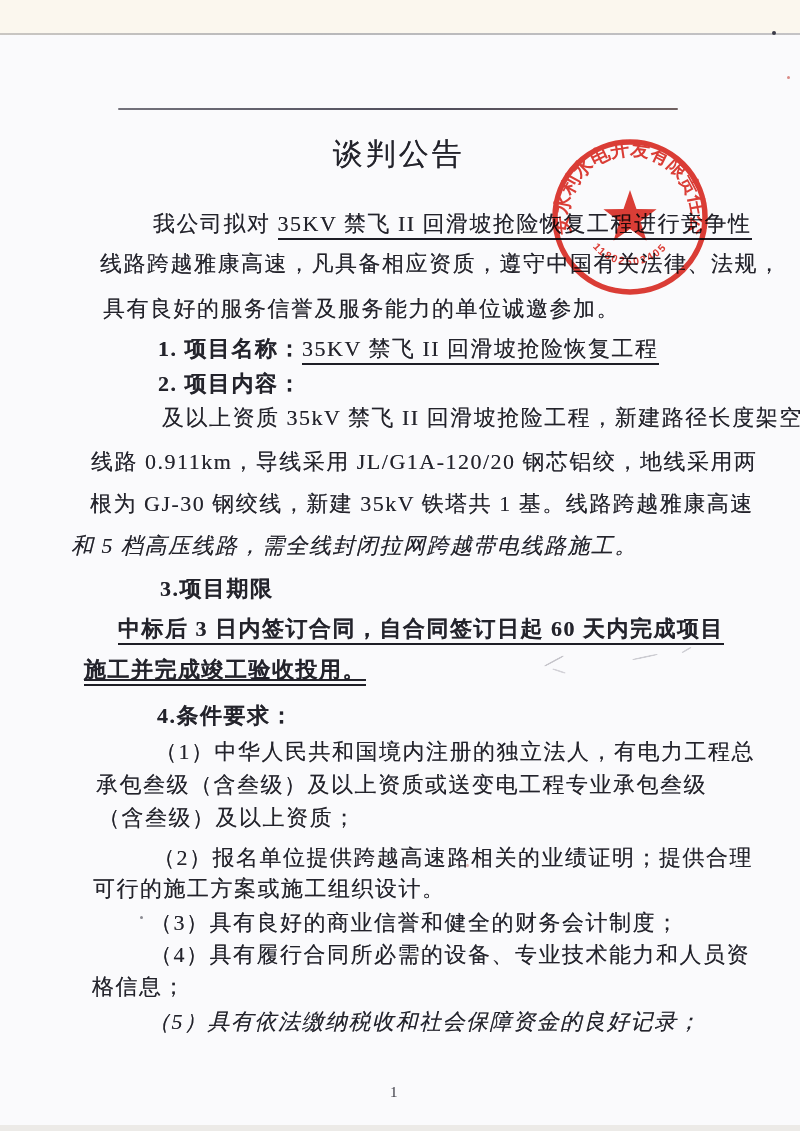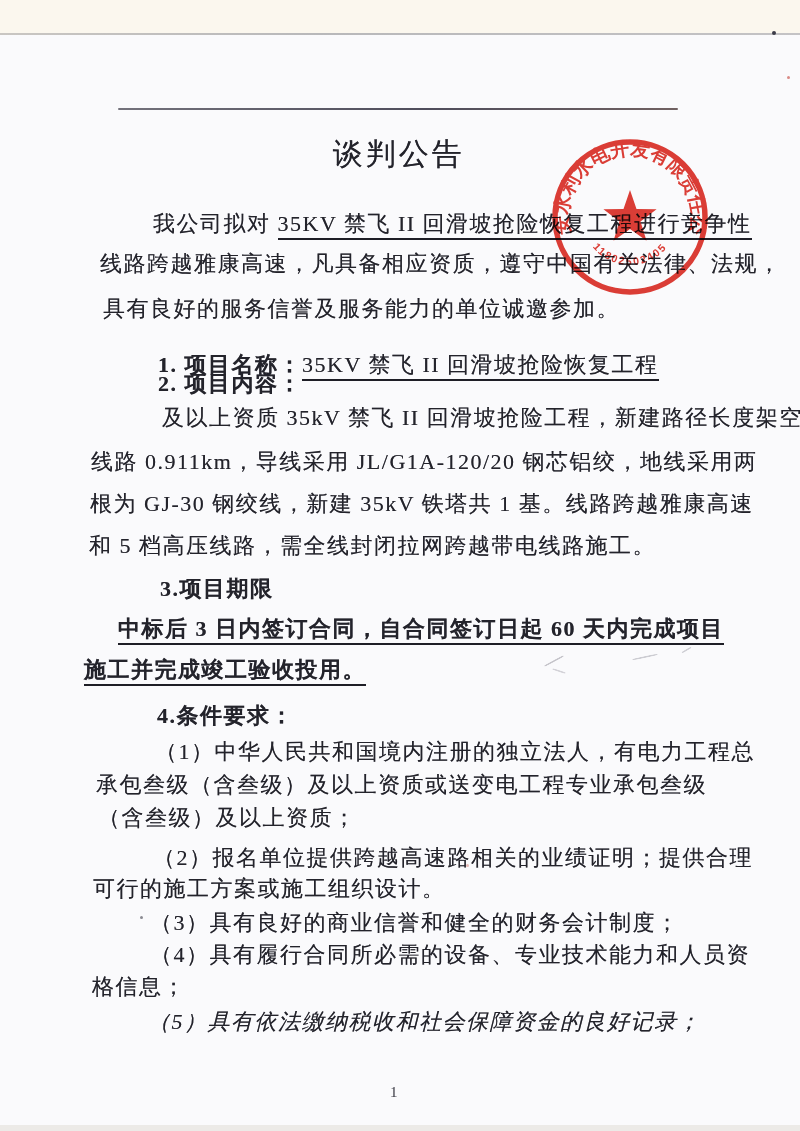--- a/index.html
+++ b/index.html
@@ -56,33 +56,33 @@
 <div class="smudge" style="left:681px;top:649px;width:11px;transform:rotate(-30deg);border-top-color:rgba(110,108,122,.3);"></div>
 
 <div class="title">谈判公告</div>
 
 <div class="line" style="left:153px;top:209px;">
   <span>我公司拟对 </span><span class="ul">35KV 禁飞 II 回滑坡抢险恢复工程进行竞争性</span>
 </div>
 <div class="line" style="left:100px;top:249px;">线路跨越雅康高速，凡具备相应资质，遵守中国有关法律、法规，</div>
 <div class="line" style="left:103px;top:294px;">具有良好的服务信誉及服务能力的单位诚邀参加。</div>
 
-<div class="line" style="left:158px;top:350px;">
+<div class="line" style="left:158px;top:334px;">
   <span class="bold">1. 项目名称：</span><span class="ul">35KV 禁飞 II 回滑坡抢险恢复工程</span>
 </div>
 
 <div class="line bold" style="left:158px;top:369px;">2. 项目内容：</div>
 <div class="line" style="left:162px;top:403px;">及以上资质 35kV 禁飞 II 回滑坡抢险工程，新建路径长度架空</div>
 <div class="line" style="left:91px;top:447px;">线路 0.911km，导线采用 JL/G1A-120/20 钢芯铝绞，地线采用两</div>
 <div class="line" style="left:90px;top:489px;">根为 GJ-30 钢绞线，新建 35kV 铁塔共 1 基。线路跨越雅康高速</div>
-<div class="line" style="left:89px;top:531px;">和 5 档高压线路，需全线封闭拉网跨越带电线路施工。</div>
+<div class="line" style="left:71px;top:531px;font-style:italic;">和 5 档高压线路，需全线封闭拉网跨越带电线路施工。</div>
 
 <div class="line bold" style="left:160px;top:574px;">3.项目期限</div>
 <div class="line bold" style="left:118px;top:614px;"><span class="ul">中标后 3 日内签订合同，自合同签订日起 60 天内完成项目</span></div>
-<div class="line bold" style="left:84px;top:655px;"><span class="ul">施工并完成竣工验收投用。</span></div>
+<div class="line bold" style="left:84px;top:655px;text-decoration:underline;"><span class="ul">施工并完成竣工验收投用。</span></div>
 
 <div class="line bold" style="left:157px;top:701px;">4.条件要求：</div>
 <div class="line" style="left:155px;top:737px;">（1）中华人民共和国境内注册的独立法人，有电力工程总</div>
 <div class="line" style="left:96px;top:770px;">承包叁级（含叁级）及以上资质或送变电工程专业承包叁级</div>
 <div class="line" style="left:98px;top:803px;">（含叁级）及以上资质；</div>
 <div class="line" style="left:153px;top:843px;">（2）报名单位提供跨越高速路相关的业绩证明；提供合理</div>
 <div class="line" style="left:93px;top:874px;">可行的施工方案或施工组织设计。</div>
 <div class="line" style="left:150px;top:908px;">（3）具有良好的商业信誉和健全的财务会计制度；</div>
 <div class="line" style="left:150px;top:940px;">（4）具有履行合同所必需的设备、专业技术能力和人员资</div>
 <div class="line" style="left:92px;top:972px;">格信息；</div>

